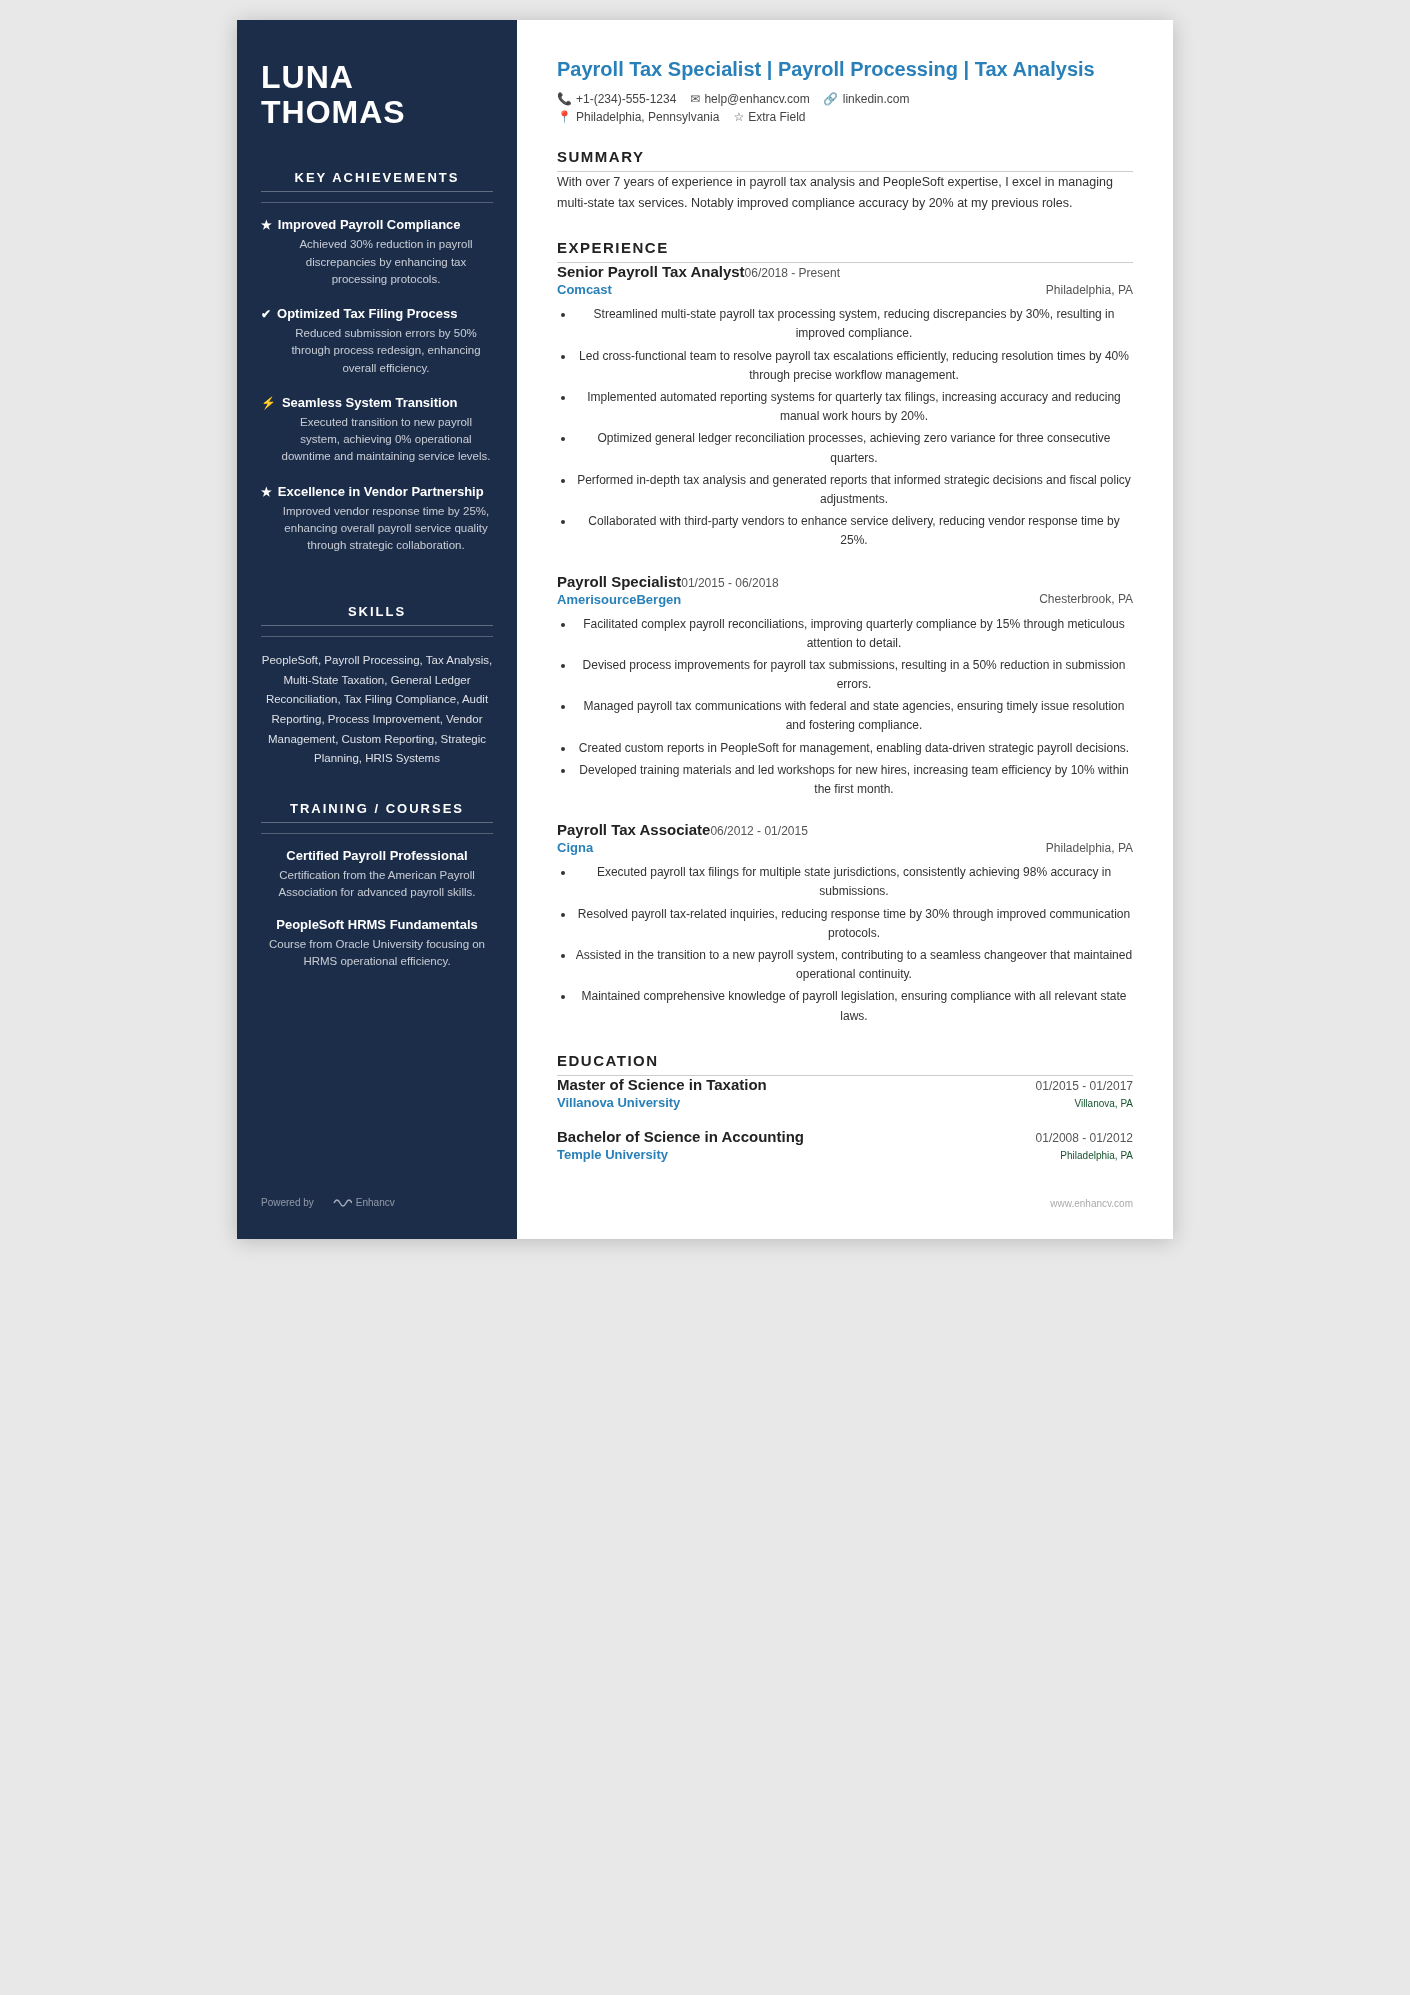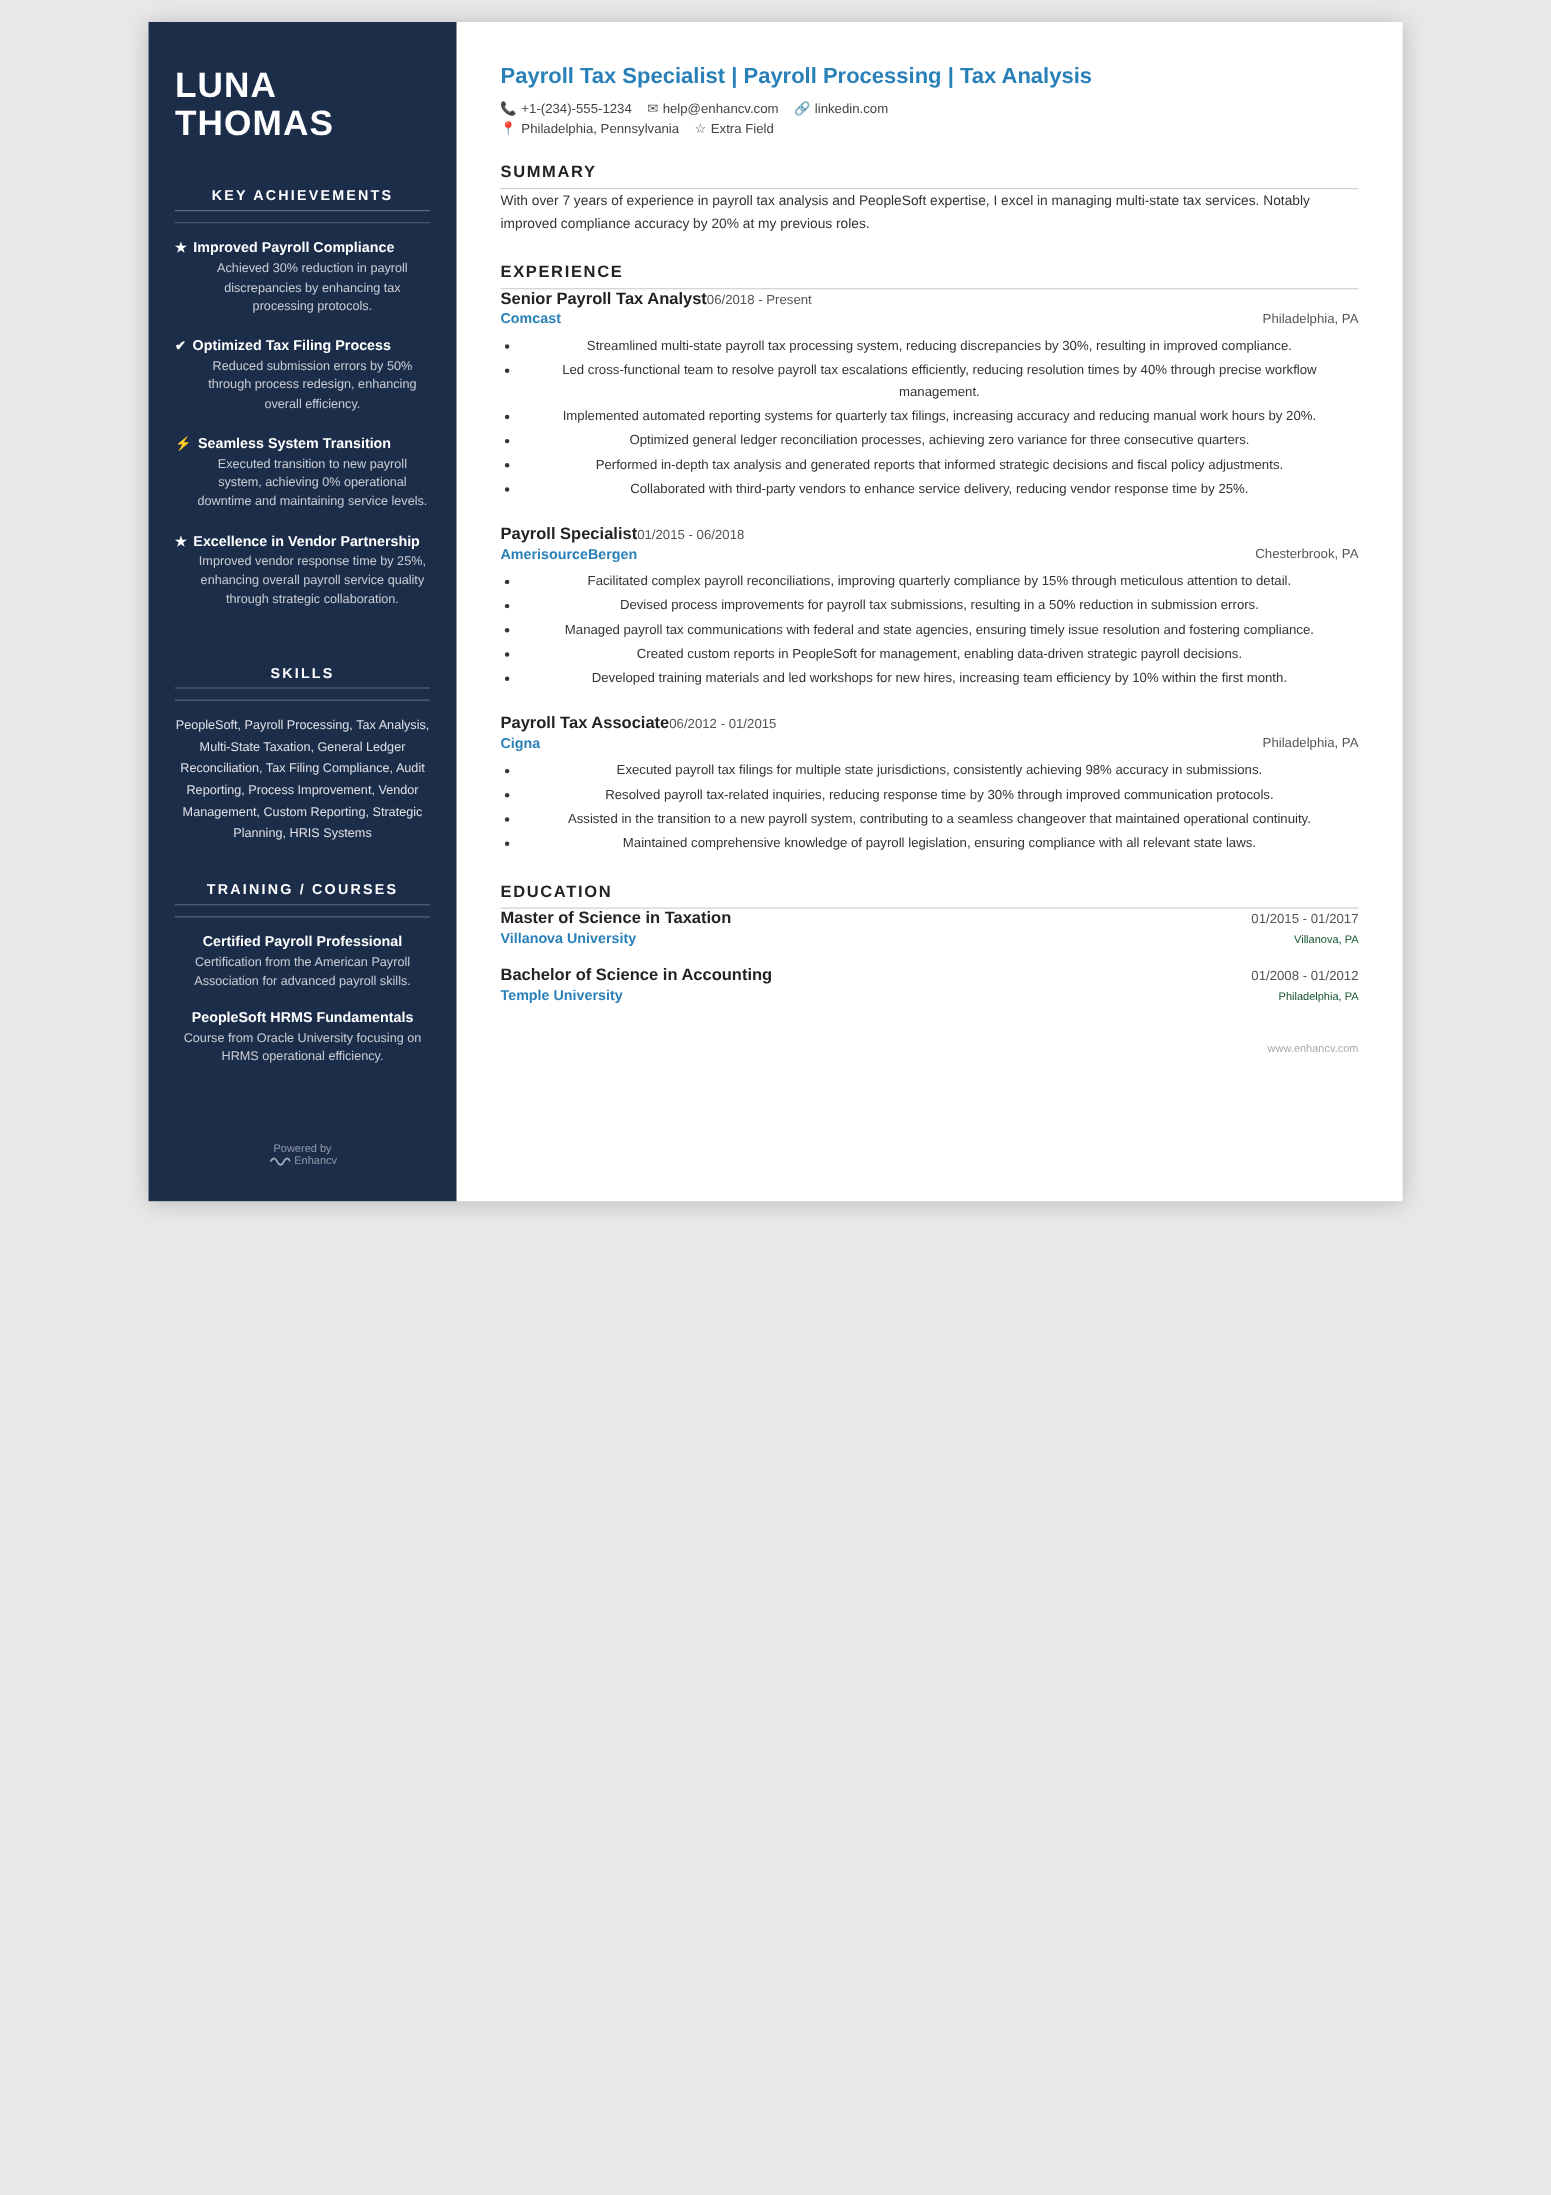--- a/index.html
+++ b/index.html
@@ -6,21 +6,21 @@
     body {
       font-family: 'Arial', sans-serif;
       background: #e8e8e8;
       display: flex;
       justify-content: center;
       align-items: flex-start;
       min-height: 100vh;
       padding: 20px;
     }
     .resume-wrapper {
-      width: 1140px;
+      width: 936px;
       background: white;
       display: flex;
       box-shadow: 0 2px 20px rgba(0,0,0,0.2);
     }
     
     .sidebar {
       width: 280px;
       min-width: 280px;
       background: #1c2d4a;
       color: white;
@@ -89,22 +89,21 @@
       color: rgba(255,255,255,0.75);
       line-height: 1.5;
     }
     .sidebar-footer {
       margin-top: auto;
       padding-top: 20px;
       font-size: 10px;
       color: rgba(255,255,255,0.5);
       display: flex;
       align-items: center;
-      gap: 0;
-      flex-direction: column;
+      gap: 18px;
     }
     .enhancv-logo {
       display: flex;
       align-items: center;
       gap: 4px;
     }
     
     .main-content {
       flex: 1;
       padding: 36px 40px 30px 40px;

